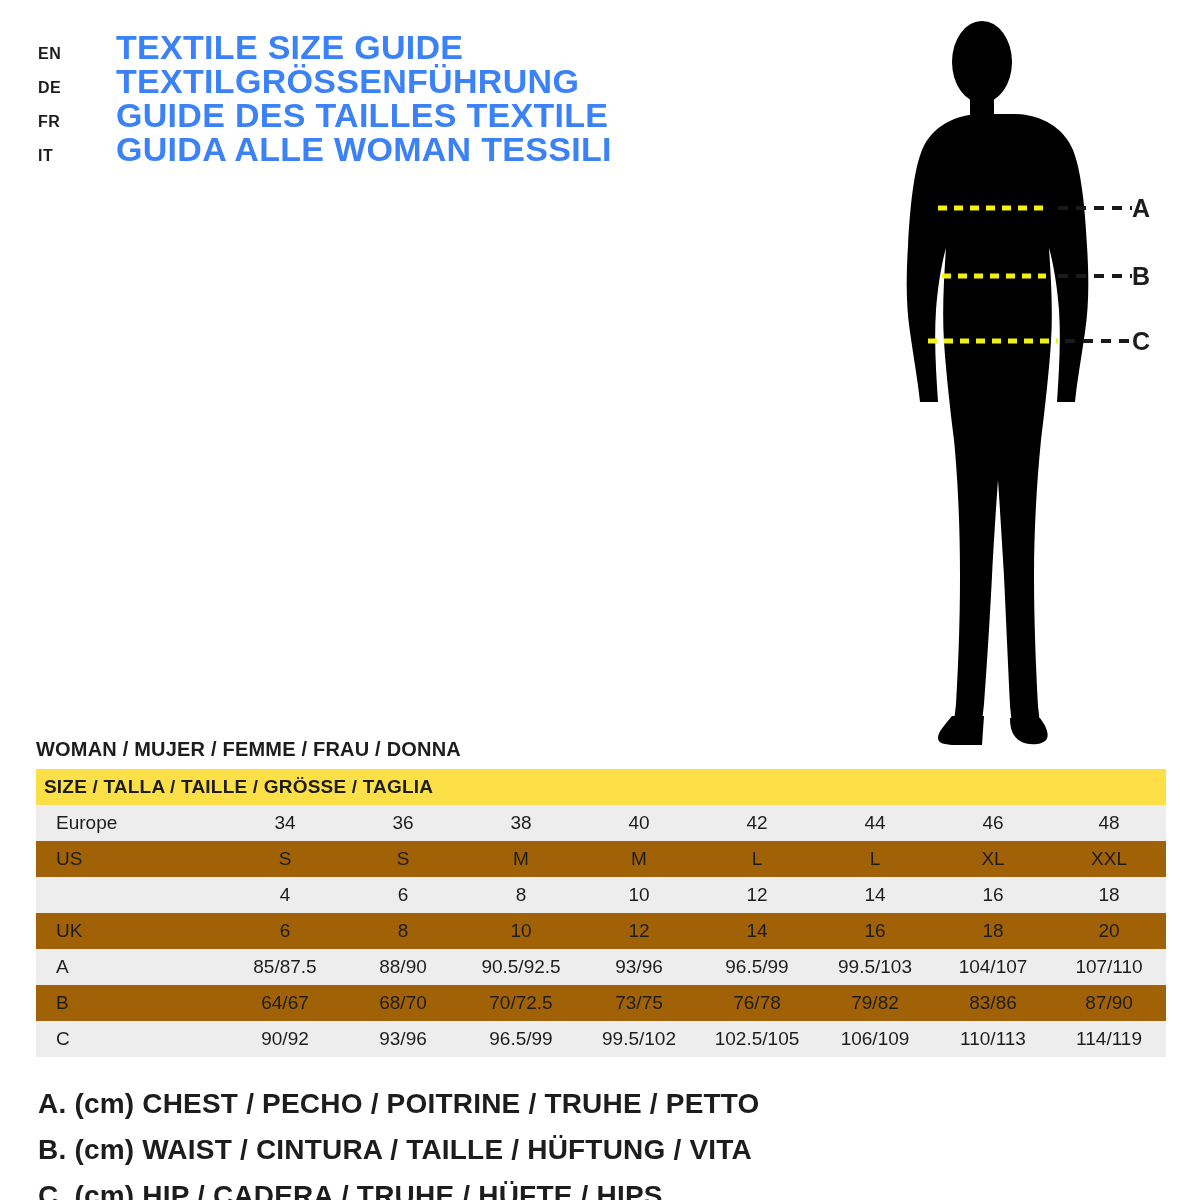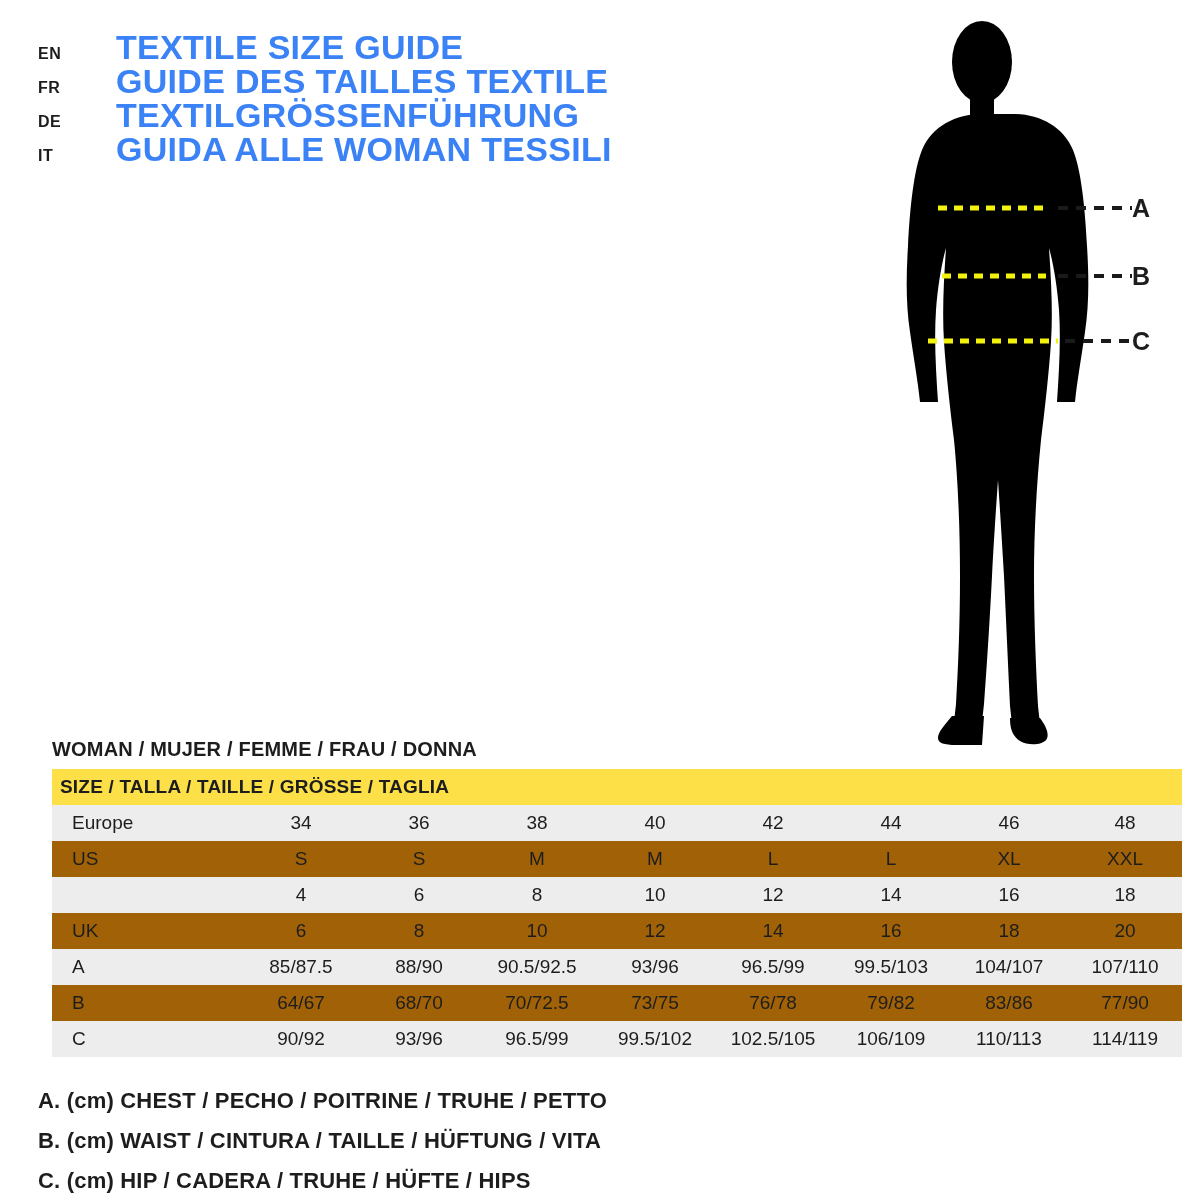--- a/index.html
+++ b/index.html
@@ -56,21 +56,21 @@
   .marker-label {
     position: absolute;
     font-size: 25px;
     font-weight: bold;
     color: #1d1d1d;
   }
 
   
   #table-wrap {
     position: absolute;
-    left: 52px;
+    left: 36px;
     top: 738px;
     width: 1130px;
   }
   #group-label {
     font-size: 20px;
     font-weight: bold;
     color: #1d1d1d;
     margin-bottom: 8px;
     letter-spacing: 0.2px;
   }
@@ -104,43 +104,43 @@
   }
 
   
   #notes {
     position: absolute;
     left: 38px;
     top: 1088px;
     width: 900px;
   }
   .note {
-    font-size: 22px;
+    font-size: 28px;
     font-weight: bold;
     color: #1d1d1d;
     letter-spacing: 0.2px;
     margin-bottom: 14px;
     white-space: nowrap;
   }
 </style>
 </head>
 <body>
 
 <div id="titles">
   <div class="title-row">
     <div class="title-lang">EN</div>
     <div class="title-text">TEXTILE SIZE GUIDE</div>
   </div>
   <div class="title-row">
+    <div class="title-lang">DE</div>
+    <div class="title-text">TEXTILGRÖSSENFÜHRUNG</div>
+  </div>
+  <div class="title-row">
     <div class="title-lang">FR</div>
     <div class="title-text">GUIDE DES TAILLES TEXTILE</div>
-  </div>
-  <div class="title-row">
-    <div class="title-lang">DE</div>
-    <div class="title-text">TEXTILGRÖSSENFÜHRUNG</div>
   </div>
   <div class="title-row">
     <div class="title-lang">IT</div>
     <div class="title-text">GUIDA ALLE WOMAN TESSILI</div>
   </div>
 </div>
 
 <div id="figure-area">
   <svg id="figure-svg" width="330" height="740" viewBox="0 0 330 740">
 
@@ -275,21 +275,21 @@
       </tr>
       <tr class="even">
         <td class="label">B</td>
         <td class="val">64/67</td>
         <td class="val">68/70</td>
         <td class="val">70/72.5</td>
         <td class="val">73/75</td>
         <td class="val">76/78</td>
         <td class="val">79/82</td>
         <td class="val">83/86</td>
-        <td class="val">77/90</td>
+        <td class="val">87/90</td>
       </tr>
       <tr class="odd">
         <td class="label">C</td>
         <td class="val">90/92</td>
         <td class="val">93/96</td>
         <td class="val">96.5/99</td>
         <td class="val">99.5/102</td>
         <td class="val">102.5/105</td>
         <td class="val">106/109</td>
         <td class="val">110/113</td>

